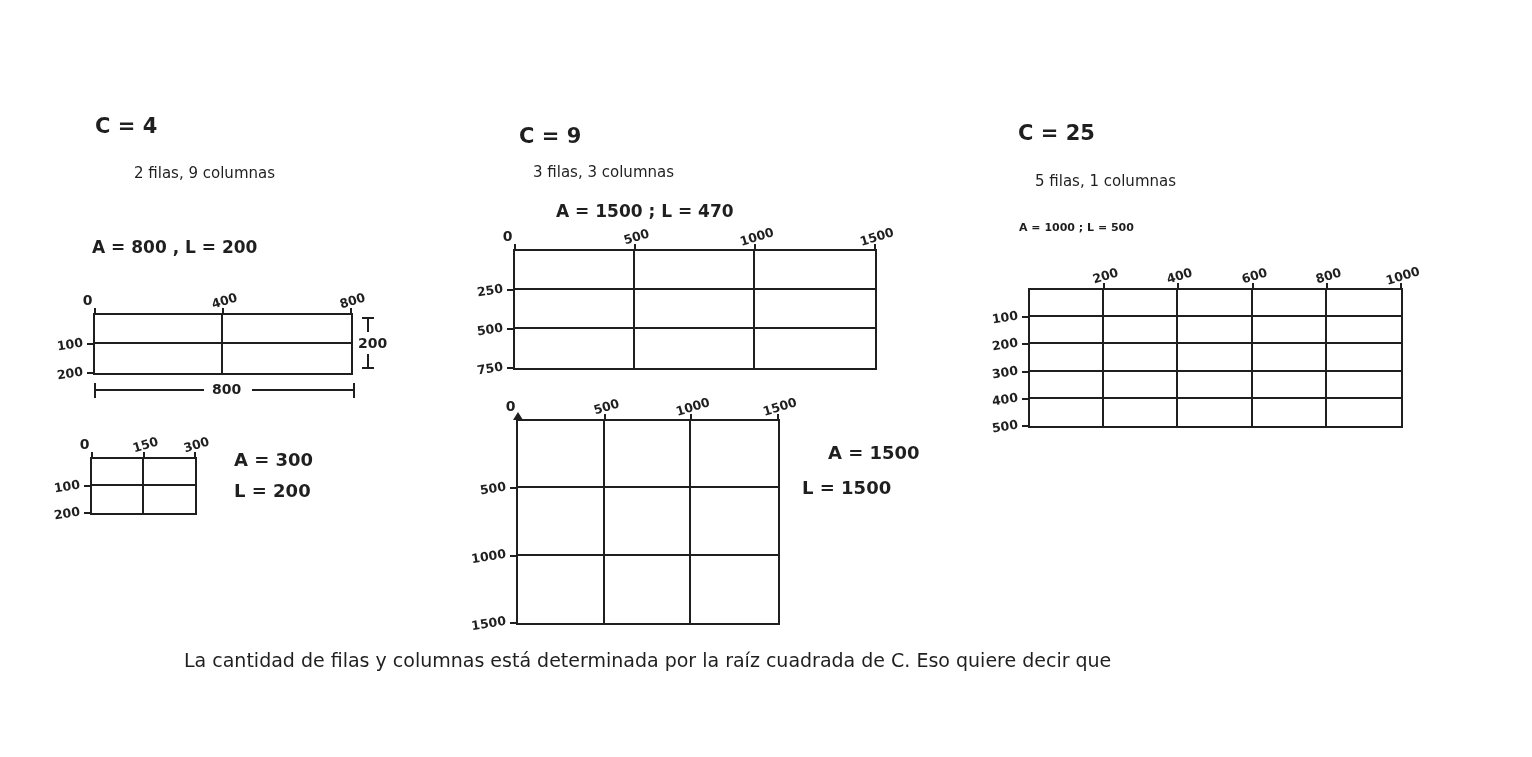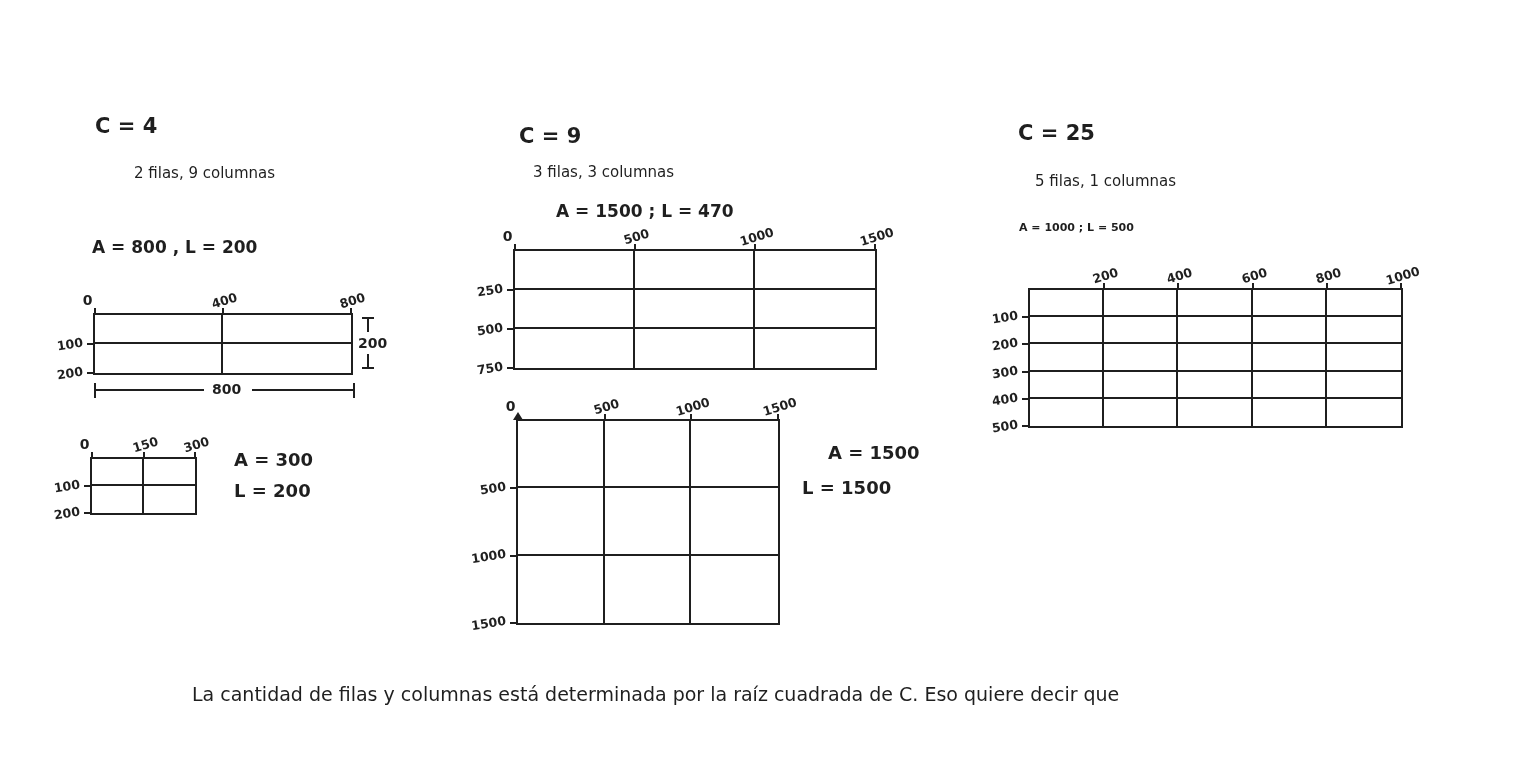--- a/index.html
+++ b/index.html
@@ -255,15 +255,15 @@
       <span class="ytickmark" style="top: 40%;"></span>
       <span class="ytick" style="top: 40%;">200</span>
       <span class="ytickmark" style="top: 60%;"></span>
       <span class="ytick" style="top: 60%;">300</span>
       <span class="ytickmark" style="top: 80%;"></span>
       <span class="ytick" style="top: 80%;">400</span>
       <span class="ytickmark" style="top: 100%;"></span>
       <span class="ytick" style="top: 100%;">500</span>
     </div>
 
-  <div class="abs footer-line" style="left:192px; top:645px;margin-top:34px;">La cantidad de filas y columnas está determinada por la raíz cuadrada de C. Eso quiere decir que</div>
+  <div class="abs footer-line" style="left:184px; top:645px;">La cantidad de filas y columnas está determinada por la raíz cuadrada de C. Eso quiere decir que</div>
 
 </div>
 
 </body></html>

